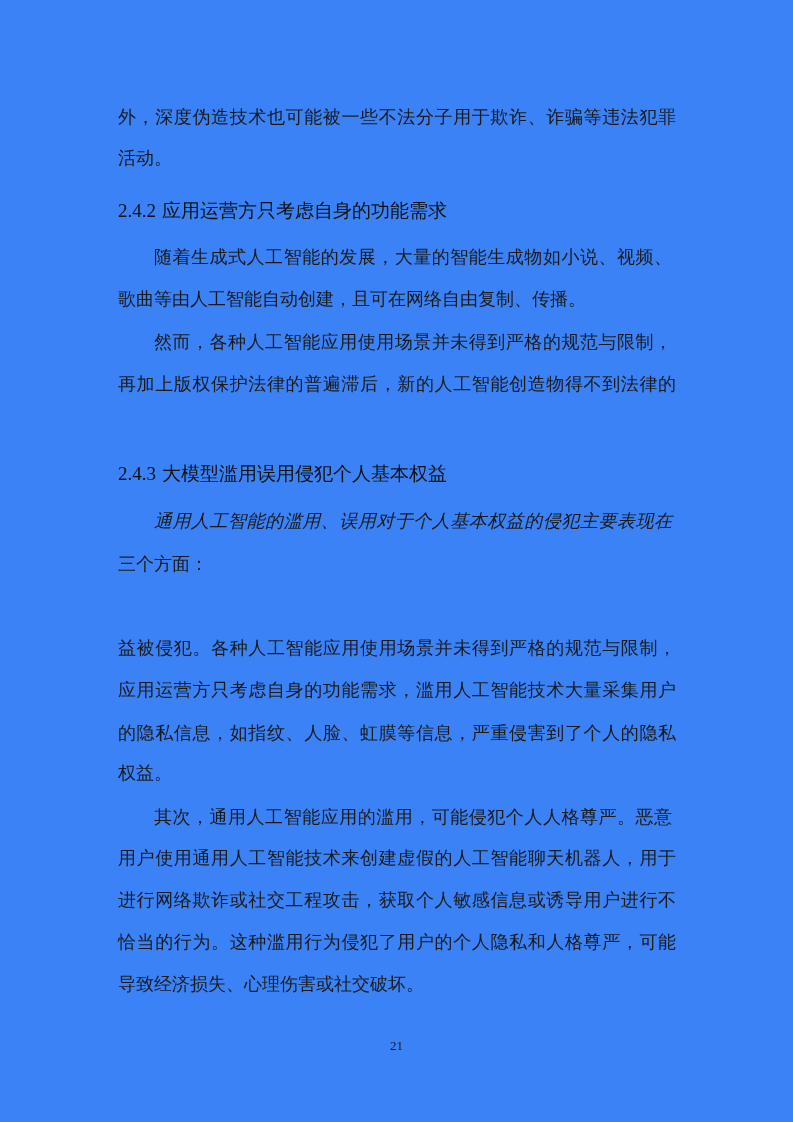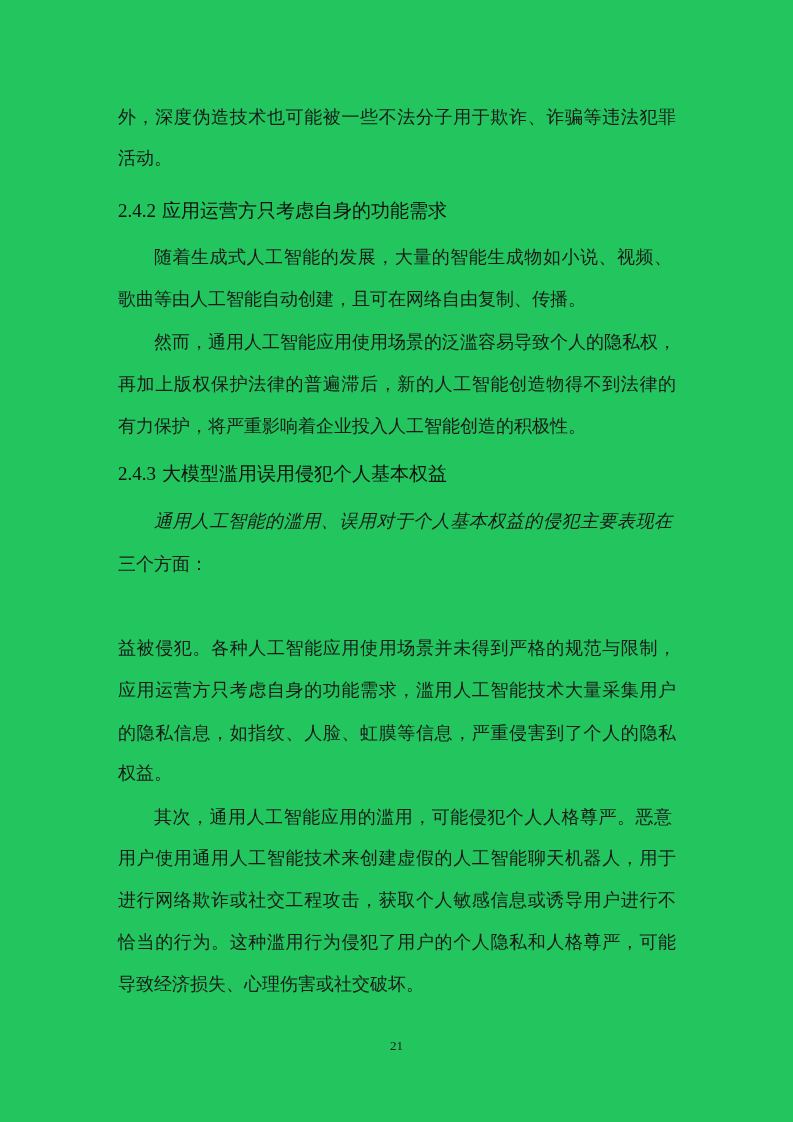--- a/index.html
+++ b/index.html
@@ -1,17 +1,17 @@
 <!DOCTYPE html>
 <html><head>
 <meta charset="utf-8">
 <style>
   html, body { margin: 0; padding: 0; background: #ffffff; }
   body { width: 793px; height: 1122px; position: relative; overflow: hidden; }
-  .page { position: absolute; left: 0; top: 0; width: 793px; height: 1122px; background: #22c55e; }
+  .page { position: absolute; left: 0; top: 0; width: 793px; height: 1122px; background: #3b82f6; }
   .line {
     position: absolute;
     left: 118px;
     width: 558px;
     height: 26px;
     line-height: 26px;
     font-family: "DejaVu Serif", "Liberation Serif", serif;
     font-size: 18px;
     color: #1a1a1a;
     white-space: nowrap;
@@ -50,23 +50,22 @@
   <div class="line last" style="top:145px;">活动。</div>
 
   <div class="heading" style="top:196px;">
     <span class="num">2.4.2</span>
     <span>应用运营方只考虑自身的功能需求</span>
   </div>
 
   <div class="line indent" style="top:244px;">随着生成式人工智能的发展，大量的智能生成物如小说、视频、</div>
   <div class="line last" style="top:286px;">歌曲等由人工智能自动创建，且可在网络自由复制、传播。</div>
 
-  <div class="line indent" style="top:329px;">然而，通用人工智能应用使用场景的泛滥容易导致个人的隐私权，</div>
+  <div class="line indent" style="top:329px;">然而，各种人工智能应用使用场景并未得到严格的规范与限制，</div>
   <div class="line" style="top:371px;">再加上版权保护法律的普遍滞后，新的人工智能创造物得不到法律的</div>
-  <div class="line last" style="top:413px;">有力保护，将严重影响着企业投入人工智能创造的积极性。</div>
 
   <div class="heading" style="top:459px;">
     <span class="num">2.4.3</span>
     <span>大模型滥用误用侵犯个人基本权益</span>
   </div>
 
   <div class="line indent" style="top:508px;font-style:italic;">通用人工智能的滥用、误用对于个人基本权益的侵犯主要表现在</div>
   <div class="line last" style="top:551px;">三个方面：</div>
 
   <div class="line" style="top:635px;">益被侵犯。各种人工智能应用使用场景并未得到严格的规范与限制，</div>

